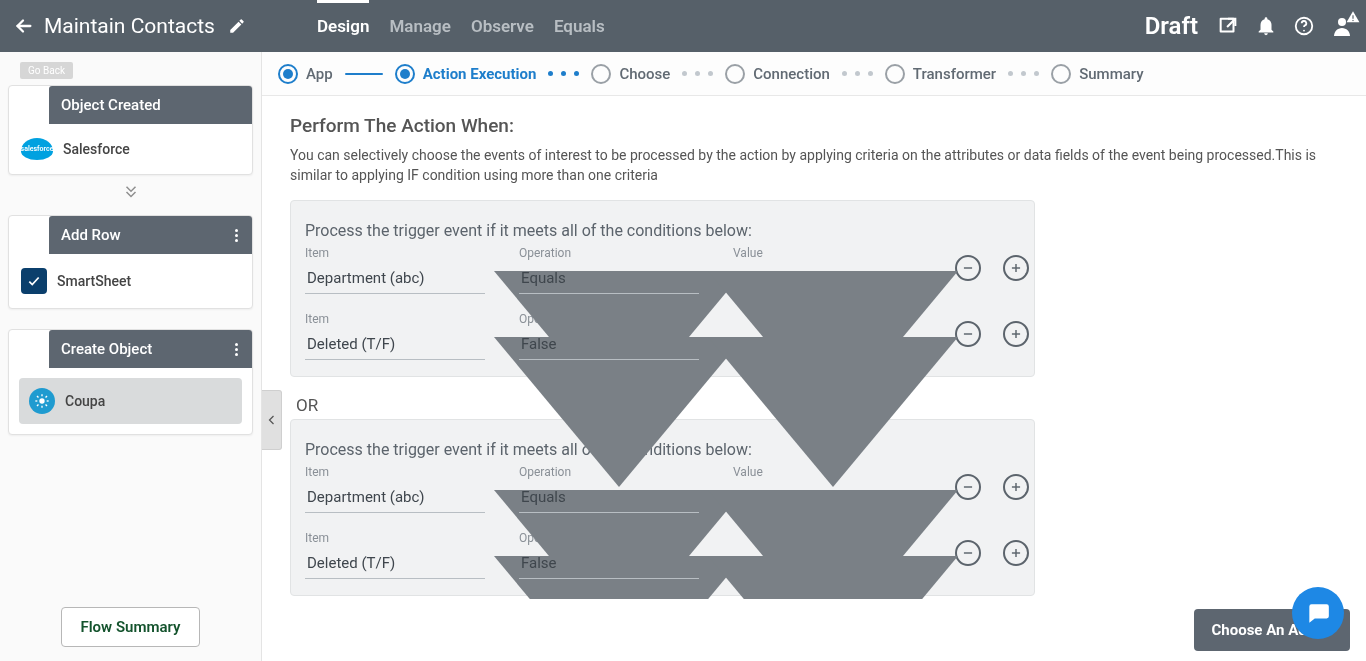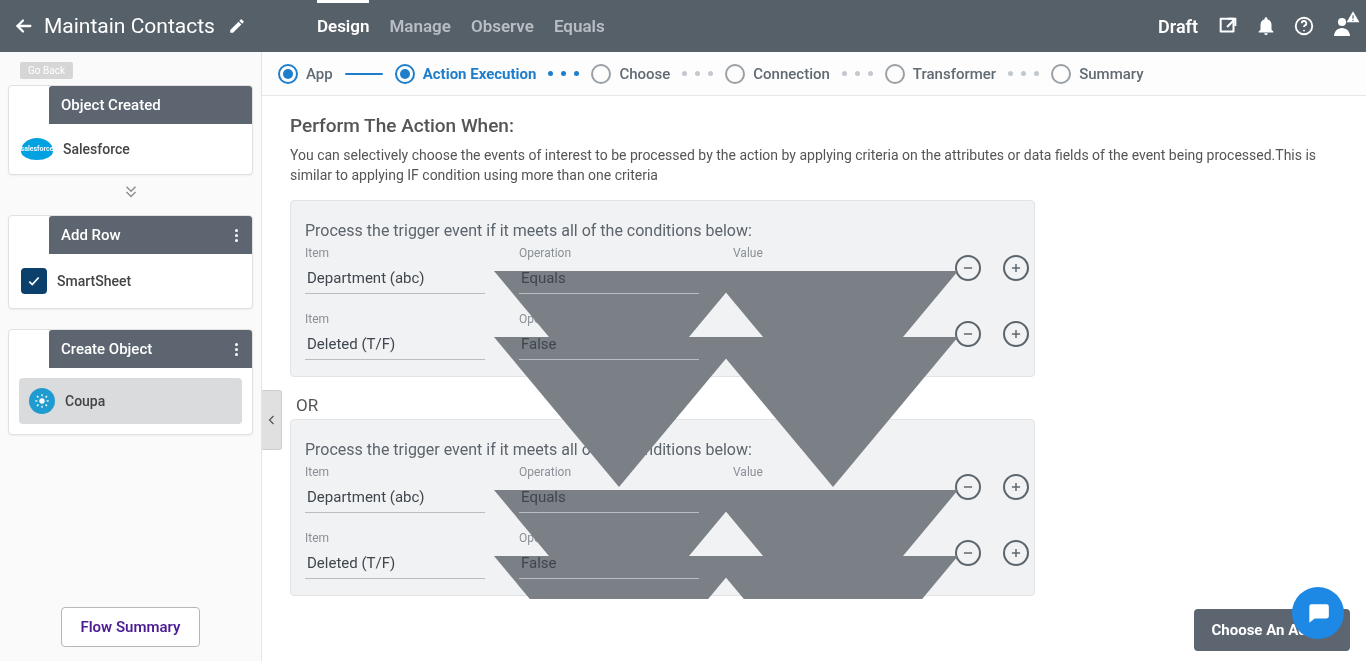--- a/index.html
+++ b/index.html
@@ -7,21 +7,21 @@
   .root { width: 1366px; height: 661px; display: flex; flex-direction: column; position: relative; overflow: hidden; }
   
   .topbar { height: 52px; background: #566069; color: #fff; display: flex; align-items: center; padding: 0 12px; }
   .topbar .back { width: 22px; height: 22px; display:flex;align-items:center;justify-content:center; cursor:pointer; }
   .topbar .title { font-size: 21px; margin-left: 10px; white-space: nowrap; }
   .topbar .edit-icon { width:20px;height:20px;margin-left:12px;cursor:pointer;display:flex;align-items:center;justify-content:center; }
   .topbar .tabs { display:flex; gap: 20px; margin-left: 70px; align-items:flex-start; height:100%; }
   .topbar .tab { font-size:17px; font-weight:600; color:#b8bec3; cursor:pointer; height: 100%; display:flex; align-items:center; border-top: 3px solid transparent; border-bottom:3px solid transparent;}
   .topbar .tab.active { color:#ffffff; border-top-color:#ffffff; }
   .topbar .spacer { flex:1; }
-  .topbar .status { font-size:18px; font-weight:600; margin-right: 18px; }
+  .topbar .status { font-size:24px; font-weight:600; margin-right: 18px; }
   .topbar .icons { display:flex; gap:14px; align-items:center; }
   .topbar .hicon { width:24px; height:24px; cursor:pointer; fill:#fff; color:#fff; display:flex; align-items:center; justify-content:center; }
   .alert-badge { position:relative; }
 
   
   .body { flex:1; display:flex; min-height:0; }
   .sidebar { width: 262px; background:#fafafa; border-right:1px solid #e4e4e4; position:relative; display:flex; flex-direction:column; padding: 0 8px; }
   .goback { margin-top:10px; margin-left:12px; background:#d6d6d6; color:#fff; font-size:10px; padding:3px 8px; border-radius:2px; display:inline-block; width:max-content; cursor:pointer;}
   .card { background:#fff; border:1px solid #e1e1e1; border-radius:4px; margin-top:6px; box-shadow: 0 1px 2px rgba(0,0,0,0.05); }
   .card-hdr { background:#5d6670; color:#fff; border-radius:3px 3px 0 0; padding:10px 12px; font-size:15px; font-weight:500; display:flex; align-items:center; justify-content:space-between;margin-left:40px;}
@@ -29,21 +29,21 @@
   .card-hdr .menu-dots span { width:3px;height:3px;background:#fff;border-radius:50%; }
   .card-body { padding:14px 12px; display:flex; align-items:center; gap:10px; }
   .app-icon { width:26px; height:26px; border-radius:4px; display:flex; align-items:center; justify-content:center; color:#fff; font-size:9px; font-weight:600;}
   .salesforce { background:#00a1e0; border-radius: 50% 50% 50% 50% / 60% 60% 40% 40%; width:32px;height:22px; }
   .smartsheet { background:#0b3f6c; }
   .coupa { background:#1f9bd0; border-radius:50%; }
   .app-label { font-size:14px; color:#444; font-weight:500;}
   .double-chevron { text-align:center; color:#8f8f8f; padding:8px 0 4px; font-size:18px; user-select:none;}
   .coupa-row { background:#d9dbdc; border-radius:4px; margin:10px; padding:10px; display:flex; align-items:center; gap:10px;}
   .sidebar-footer { margin-top:auto; text-align:center; padding-bottom:14px;}
-  .flow-summary-btn { display:inline-block; padding:10px 18px; border:1px solid #b7b7b7; border-radius:4px; font-size:15px; font-weight:600; color:#4c1d95; cursor:pointer; background:#fff;}
+  .flow-summary-btn { display:inline-block; padding:10px 18px; border:1px solid #b7b7b7; border-radius:4px; font-size:15px; font-weight:600; color:#14532d; cursor:pointer; background:#fff;}
 
   
   .collapse-handle { position:absolute; left:262px; top: 390px; width:20px; height:60px; background:#e0e0e0; border:1px solid #cfcfcf; border-left:none; display:flex; align-items:center; justify-content:center; cursor:pointer; border-radius:0 3px 3px 0;}
 
   
   .main { flex:1; display:flex; flex-direction:column; min-height:0; }
   .steps { height:44px; border-bottom:1px solid #e8e8e8; background:#fdfdfd; display:flex; align-items:center; padding:0 16px; gap:12px; overflow:hidden;}
   .step { display:flex; align-items:center; gap:8px; cursor:pointer;}
   .s-circle { width:20px; height:20px; border:2px solid #9aa0a6; border-radius:50%; display:flex; align-items:center; justify-content:center;}
   .step.filled .s-circle { border-color:#1e7ecb; }

